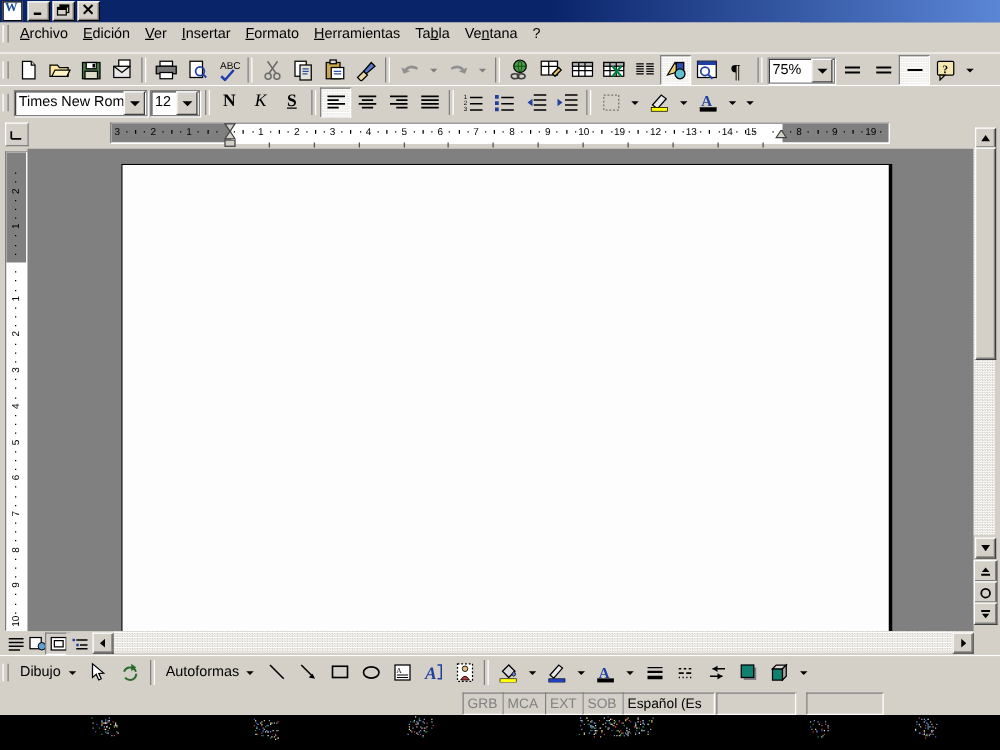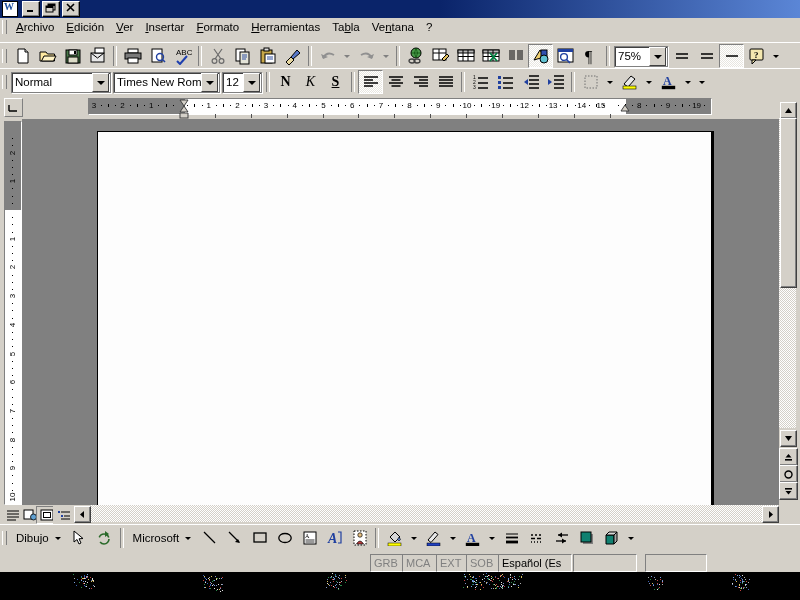--- a/index.html
+++ b/index.html
@@ -458,24 +458,20 @@
         <text x="6" y="11" font-size="9" font-weight="bold" font-family="Liberation Serif" fill="#000">?</text>
       </svg>
     </div>
     <div class="drop"></div>
   </div>
 
   <div class="tb-top-line" style="top:68px;"></div>
   <div class="toolbar tb2">
     <div class="grip"></div>
 
-    <div class="combo" style="width:98px;">
-      <div class="cv">Normal</div>
-      <div class="carrow"></div>
-    </div>
     <div class="combo" style="width:105px;">
       <div class="cv">Times New Roman</div>
       <div class="carrow"></div>
     </div>
     <div class="combo" style="width:38px;">
       <div class="cv">12</div>
       <div class="carrow"></div>
     </div>
 
     <div class="sep"></div>
@@ -877,21 +873,21 @@
     <div class="btn">
       <svg width="16" height="16" viewBox="0 0 16 16">
         <circle cx="8" cy="9" r="5" fill="none" stroke="#2a6a2a" stroke-width="1.6" stroke-dasharray="12,5"></circle>
         <path d="M9 1 l4 3 l-4 3 z" fill="#2a6a2a"></path>
       </svg>
     </div>
 
     <div class="sep"></div>
 
     <div class="txtbtn">
-      <span>Microsoft</span>
+      <span>Autoformas</span>
       <span style="display:inline-block;width:0;height:0;margin-left:6px;border-left:3px solid transparent;border-right:3px solid transparent;border-top:3px solid #000;"></span>
     </div>
 
     <div class="btn">
       <svg width="16" height="16" viewBox="0 0 16 16">
           <path d="M2 2 L13 13" stroke="#000" stroke-width="1.3"></path>
         </svg>
     </div>
     <div class="btn">
       <svg width="16" height="16" viewBox="0 0 16 16">

